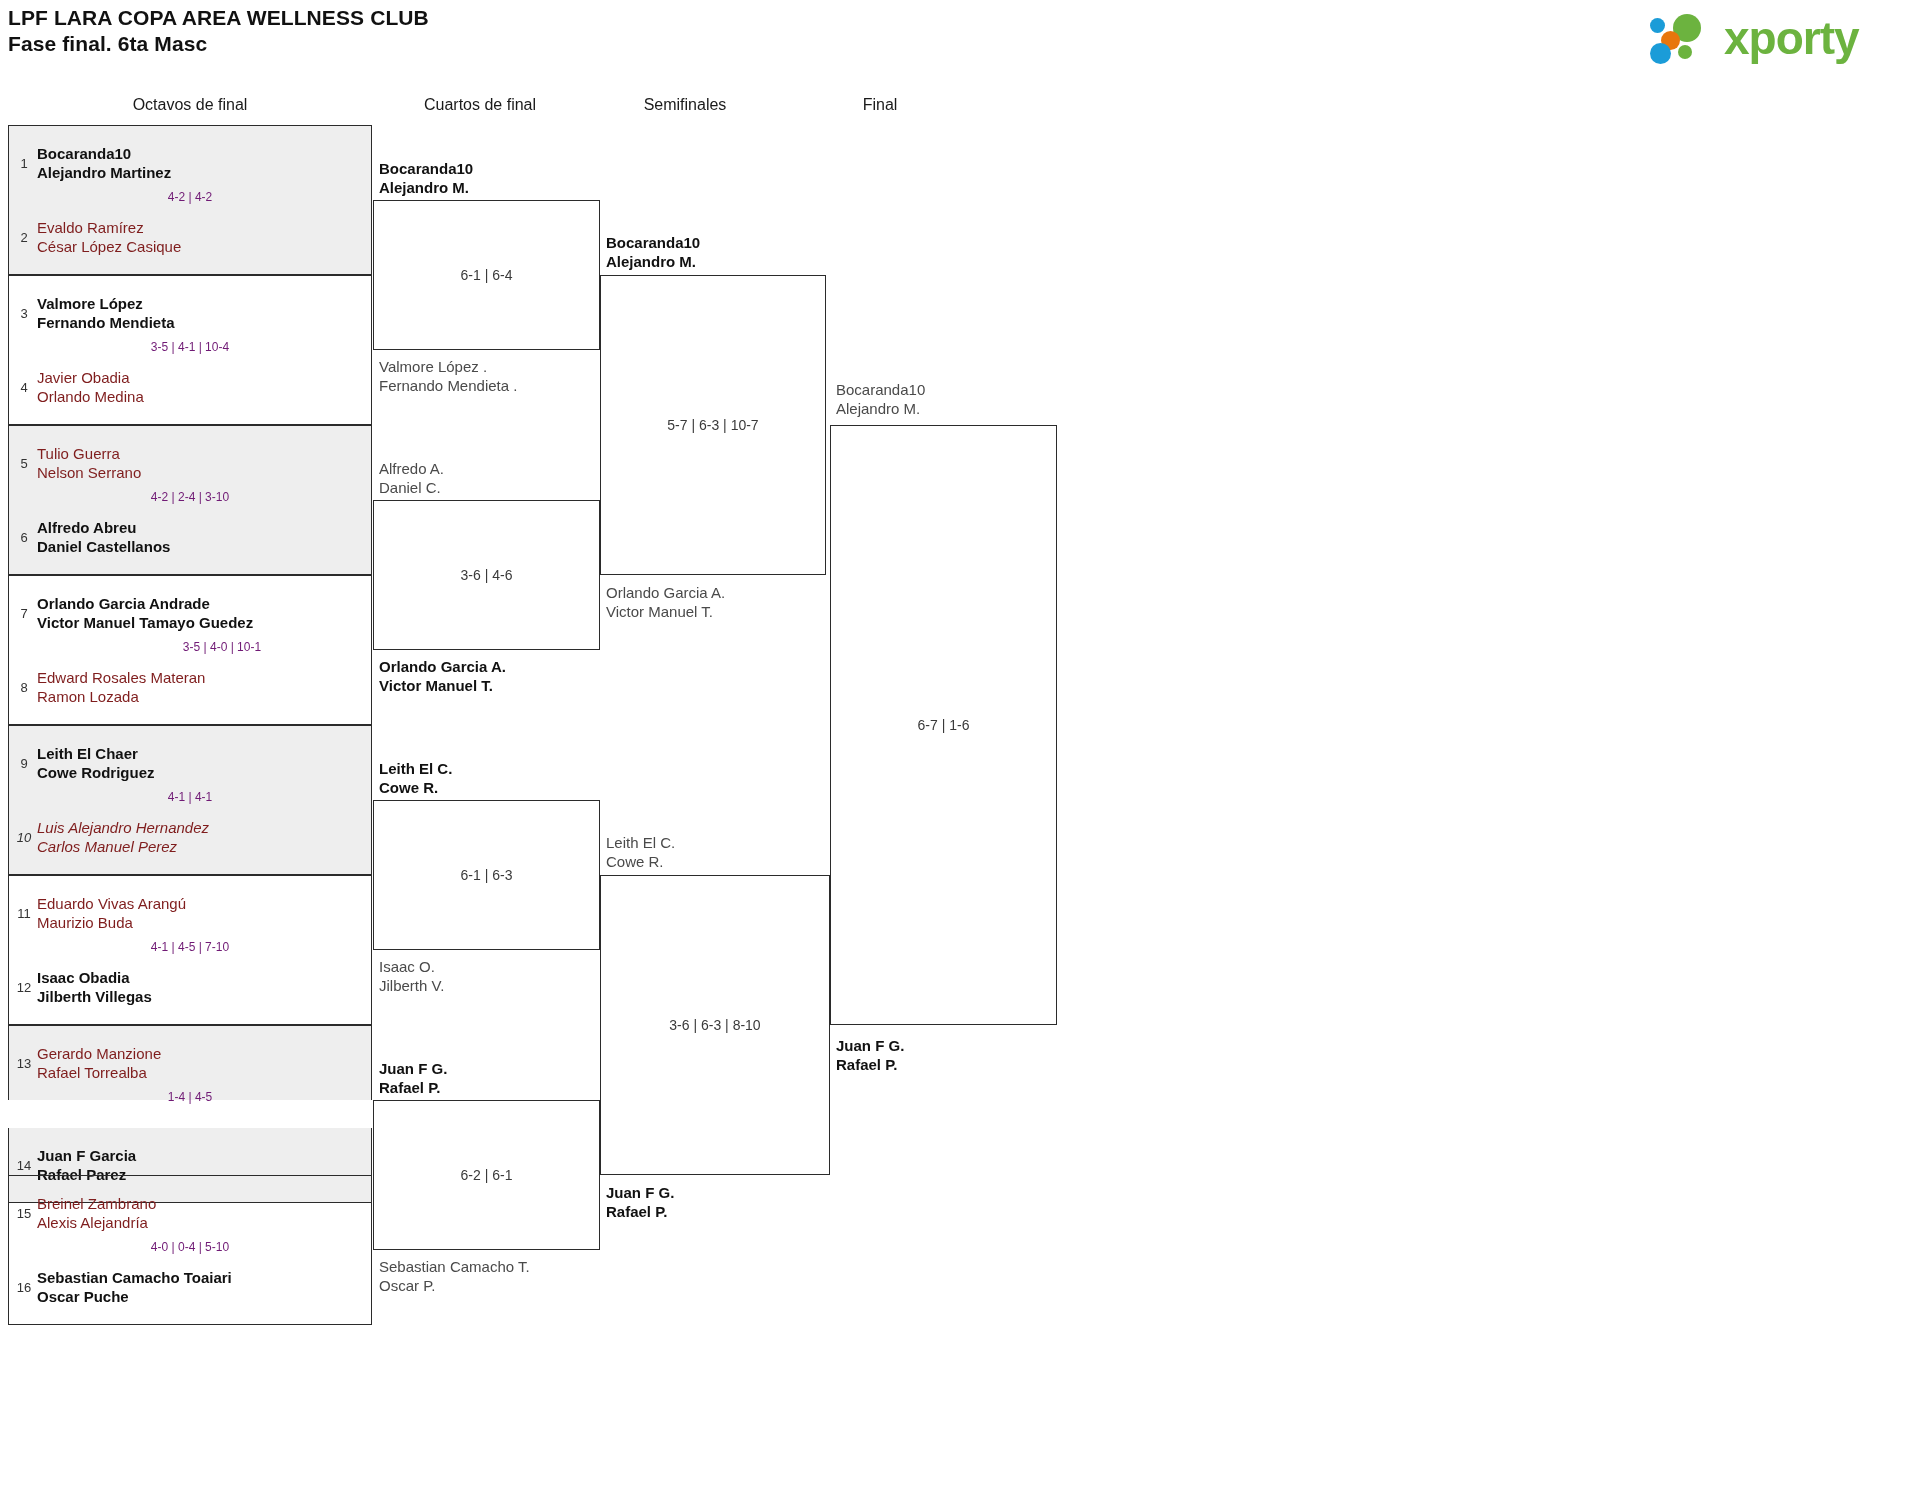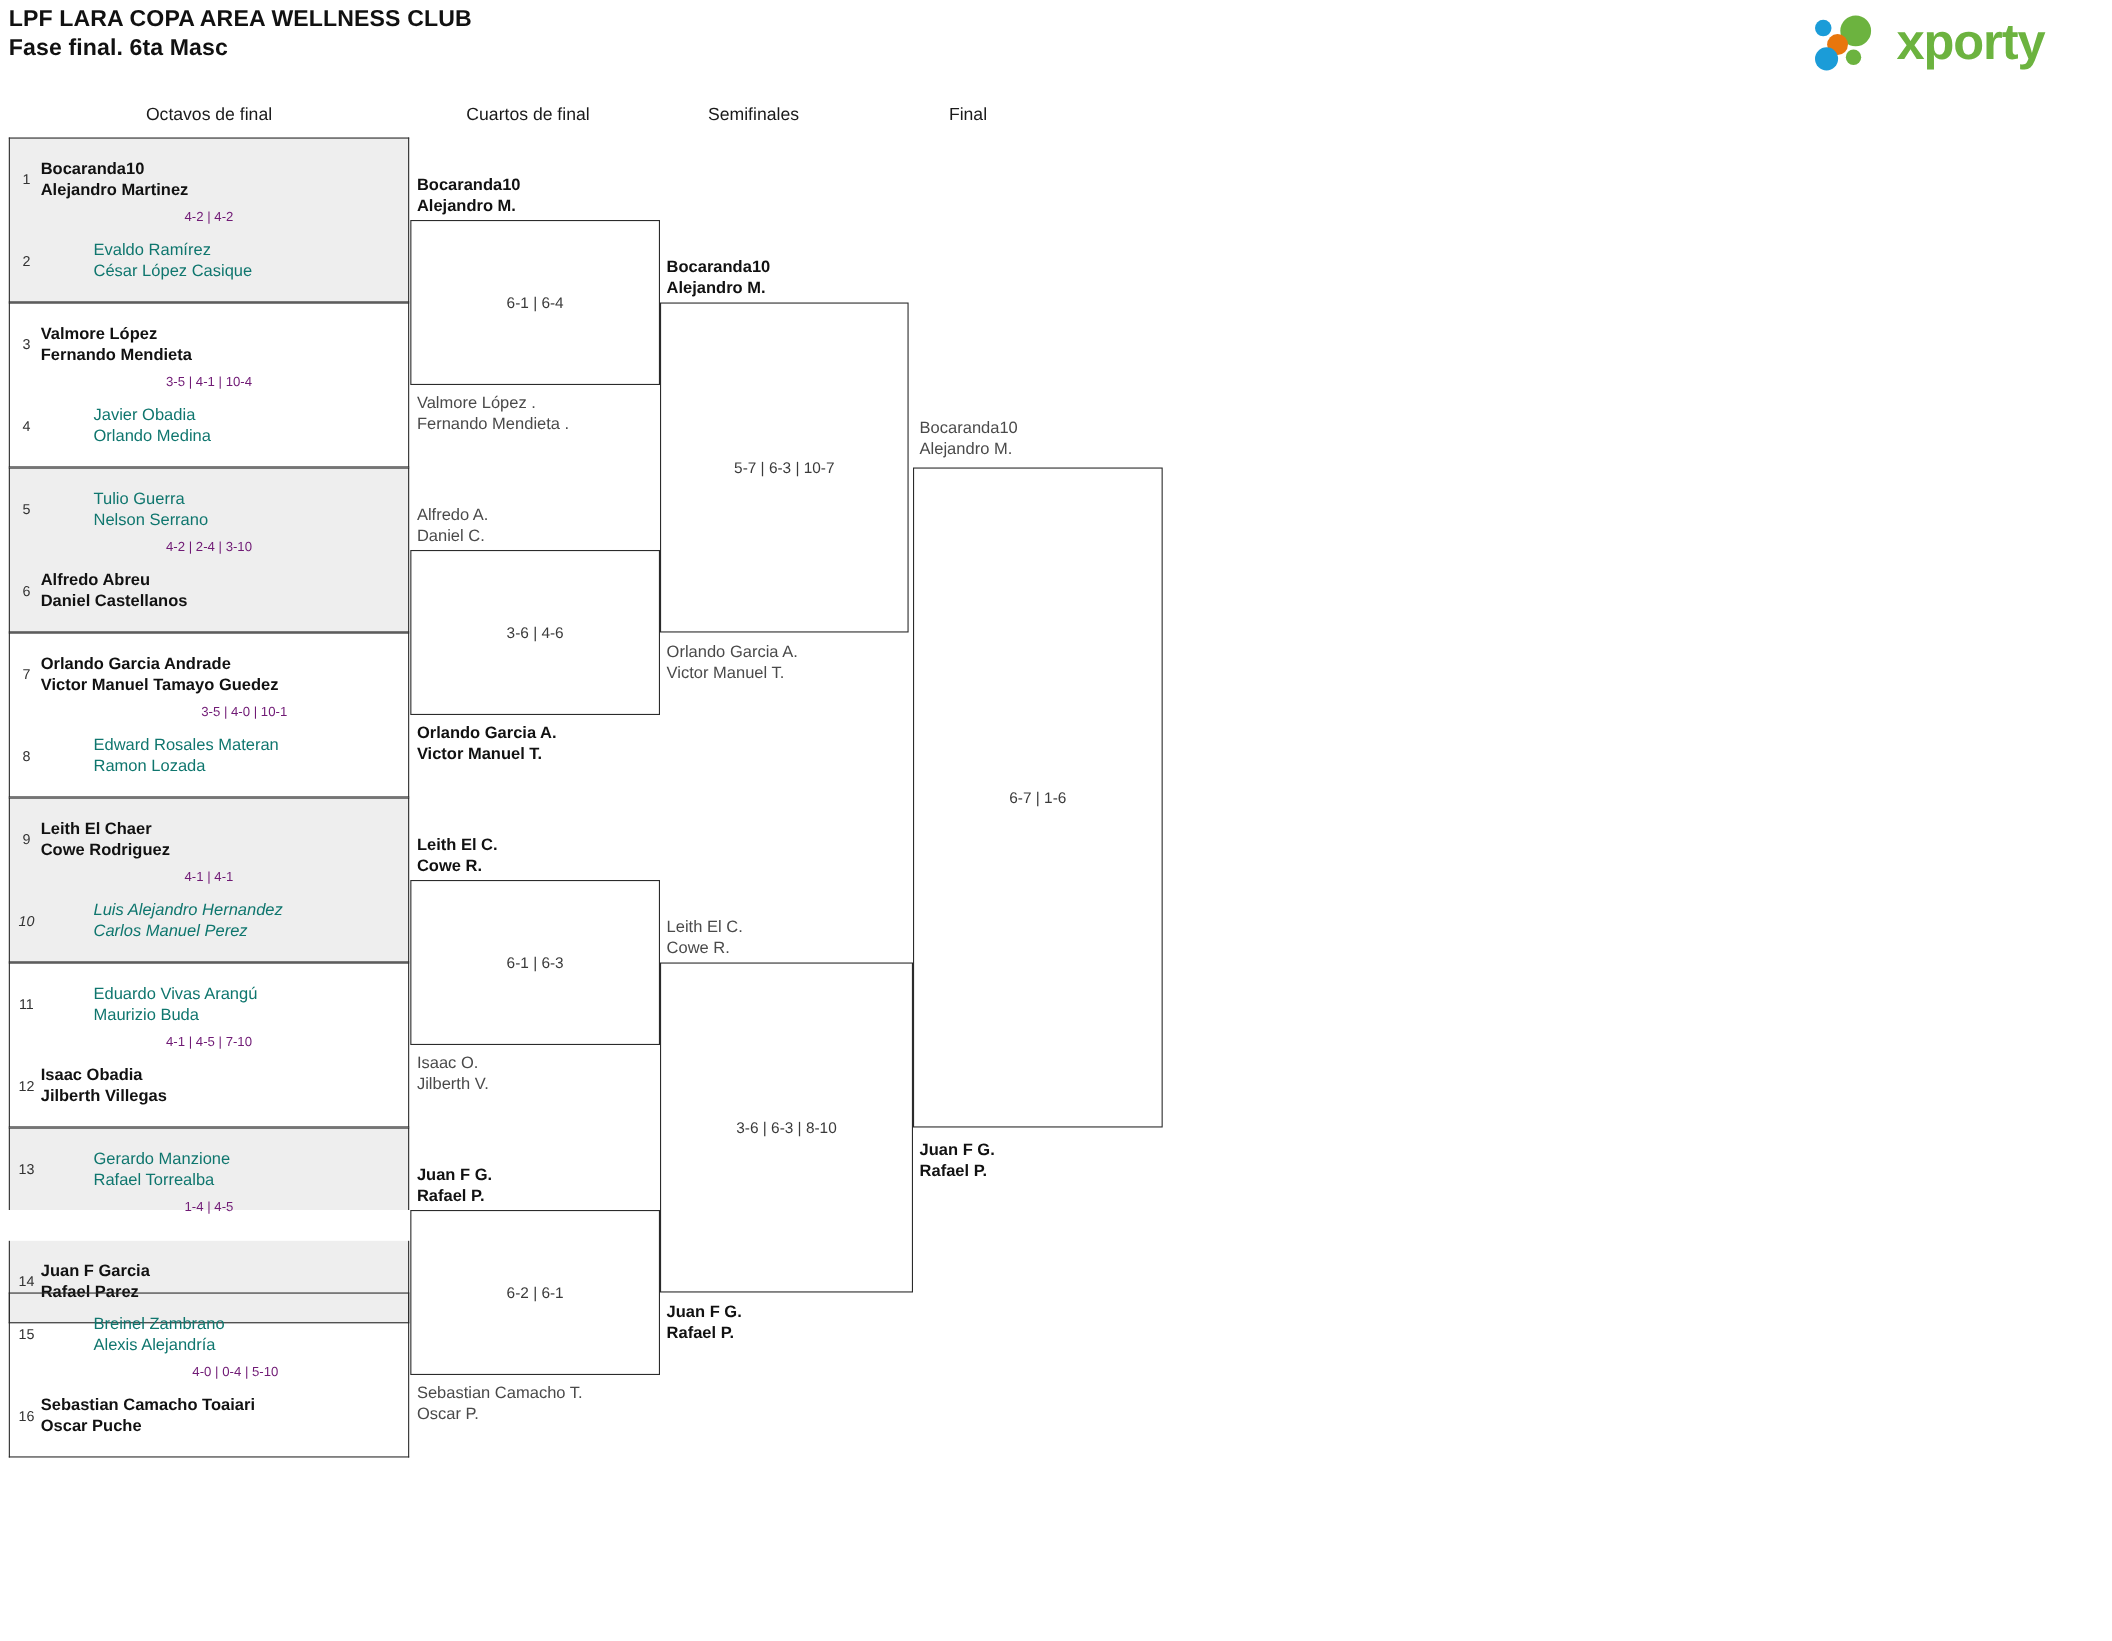--- a/index.html
+++ b/index.html
@@ -28,21 +28,21 @@
     position:absolute;left:8px;width:364px;height:75px;
     box-sizing:border-box;
     border-left:1.6px solid #2b2b2b;border-right:1.6px solid #2b2b2b;
   }
   .r1-cell.top{border-top:1.6px solid #2b2b2b;}
   .r1-cell.bot{border-bottom:1.6px solid #2b2b2b;}
   .r1-cell.shade{background:#eeeeee;}
   .seed{position:absolute;left:6px;top:50%;transform:translateY(-50%);font-size:13px;color:#333;width:18px;text-align:center;}
   .names{position:absolute;left:28px;top:50%;transform:translateY(-50%);font-size:15px;line-height:19px;white-space:nowrap;}
   .names.win{font-weight:bold;color:#111;}
-  .names.lose{font-weight:normal;color:#0f766e;margin-left:48px;}
+  .names.lose{font-weight:normal;color:#7f1d1d;}
   .r1-score{position:absolute;left:8px;width:364px;text-align:center;font-size:12px;color:#701a75;}
 
   .mbox{position:absolute;box-sizing:border-box;border:1.6px solid #2b2b2b;}
   .mbox-score{position:absolute;width:100%;text-align:center;font-size:14px;color:#3a3a3a;top:50%;transform:translateY(-50%);}
   .entrant{position:absolute;font-size:15px;line-height:19px;white-space:nowrap;}
   .entrant.win{font-weight:bold;color:#111;}
   .entrant.lose{font-weight:normal;color:#4a4a4a;}
 </style>
 </head>
 <body>
@@ -184,21 +184,21 @@
         <div>Oscar Puche</div>
       </div>
     </div>
     <div class="r1-score" style="top:190px;">4-2 | 4-2</div>
     <div class="r1-score" style="top:340px;">3-5 | 4-1 | 10-4</div>
     <div class="r1-score" style="top:490px;">4-2 | 2-4 | 3-10</div>
     <div class="r1-score" style="top:640px;margin-left:32px;">3-5 | 4-0 | 10-1</div>
     <div class="r1-score" style="top:790px;">4-1 | 4-1</div>
     <div class="r1-score" style="top:940px;">4-1 | 4-5 | 7-10</div>
     <div class="r1-score" style="top:1090px;">1-4 | 4-5</div>
-    <div class="r1-score" style="top:1240px;padding-left:24px;">4-0 | 0-4 | 5-10</div>
+    <div class="r1-score" style="top:1240px;">4-0 | 0-4 | 5-10</div>
     <div class="entrant win" style="left:379px;top:159px;">
       <div>Bocaranda10</div>
       <div>Alejandro M.</div>
     </div>
     <div class="entrant lose" style="left:379px;top:357px;">
       <div>Valmore López .</div>
       <div>Fernando Mendieta .</div>
     </div>
     <div class="entrant lose" style="left:379px;top:459px;">
       <div>Alfredo A.</div>

